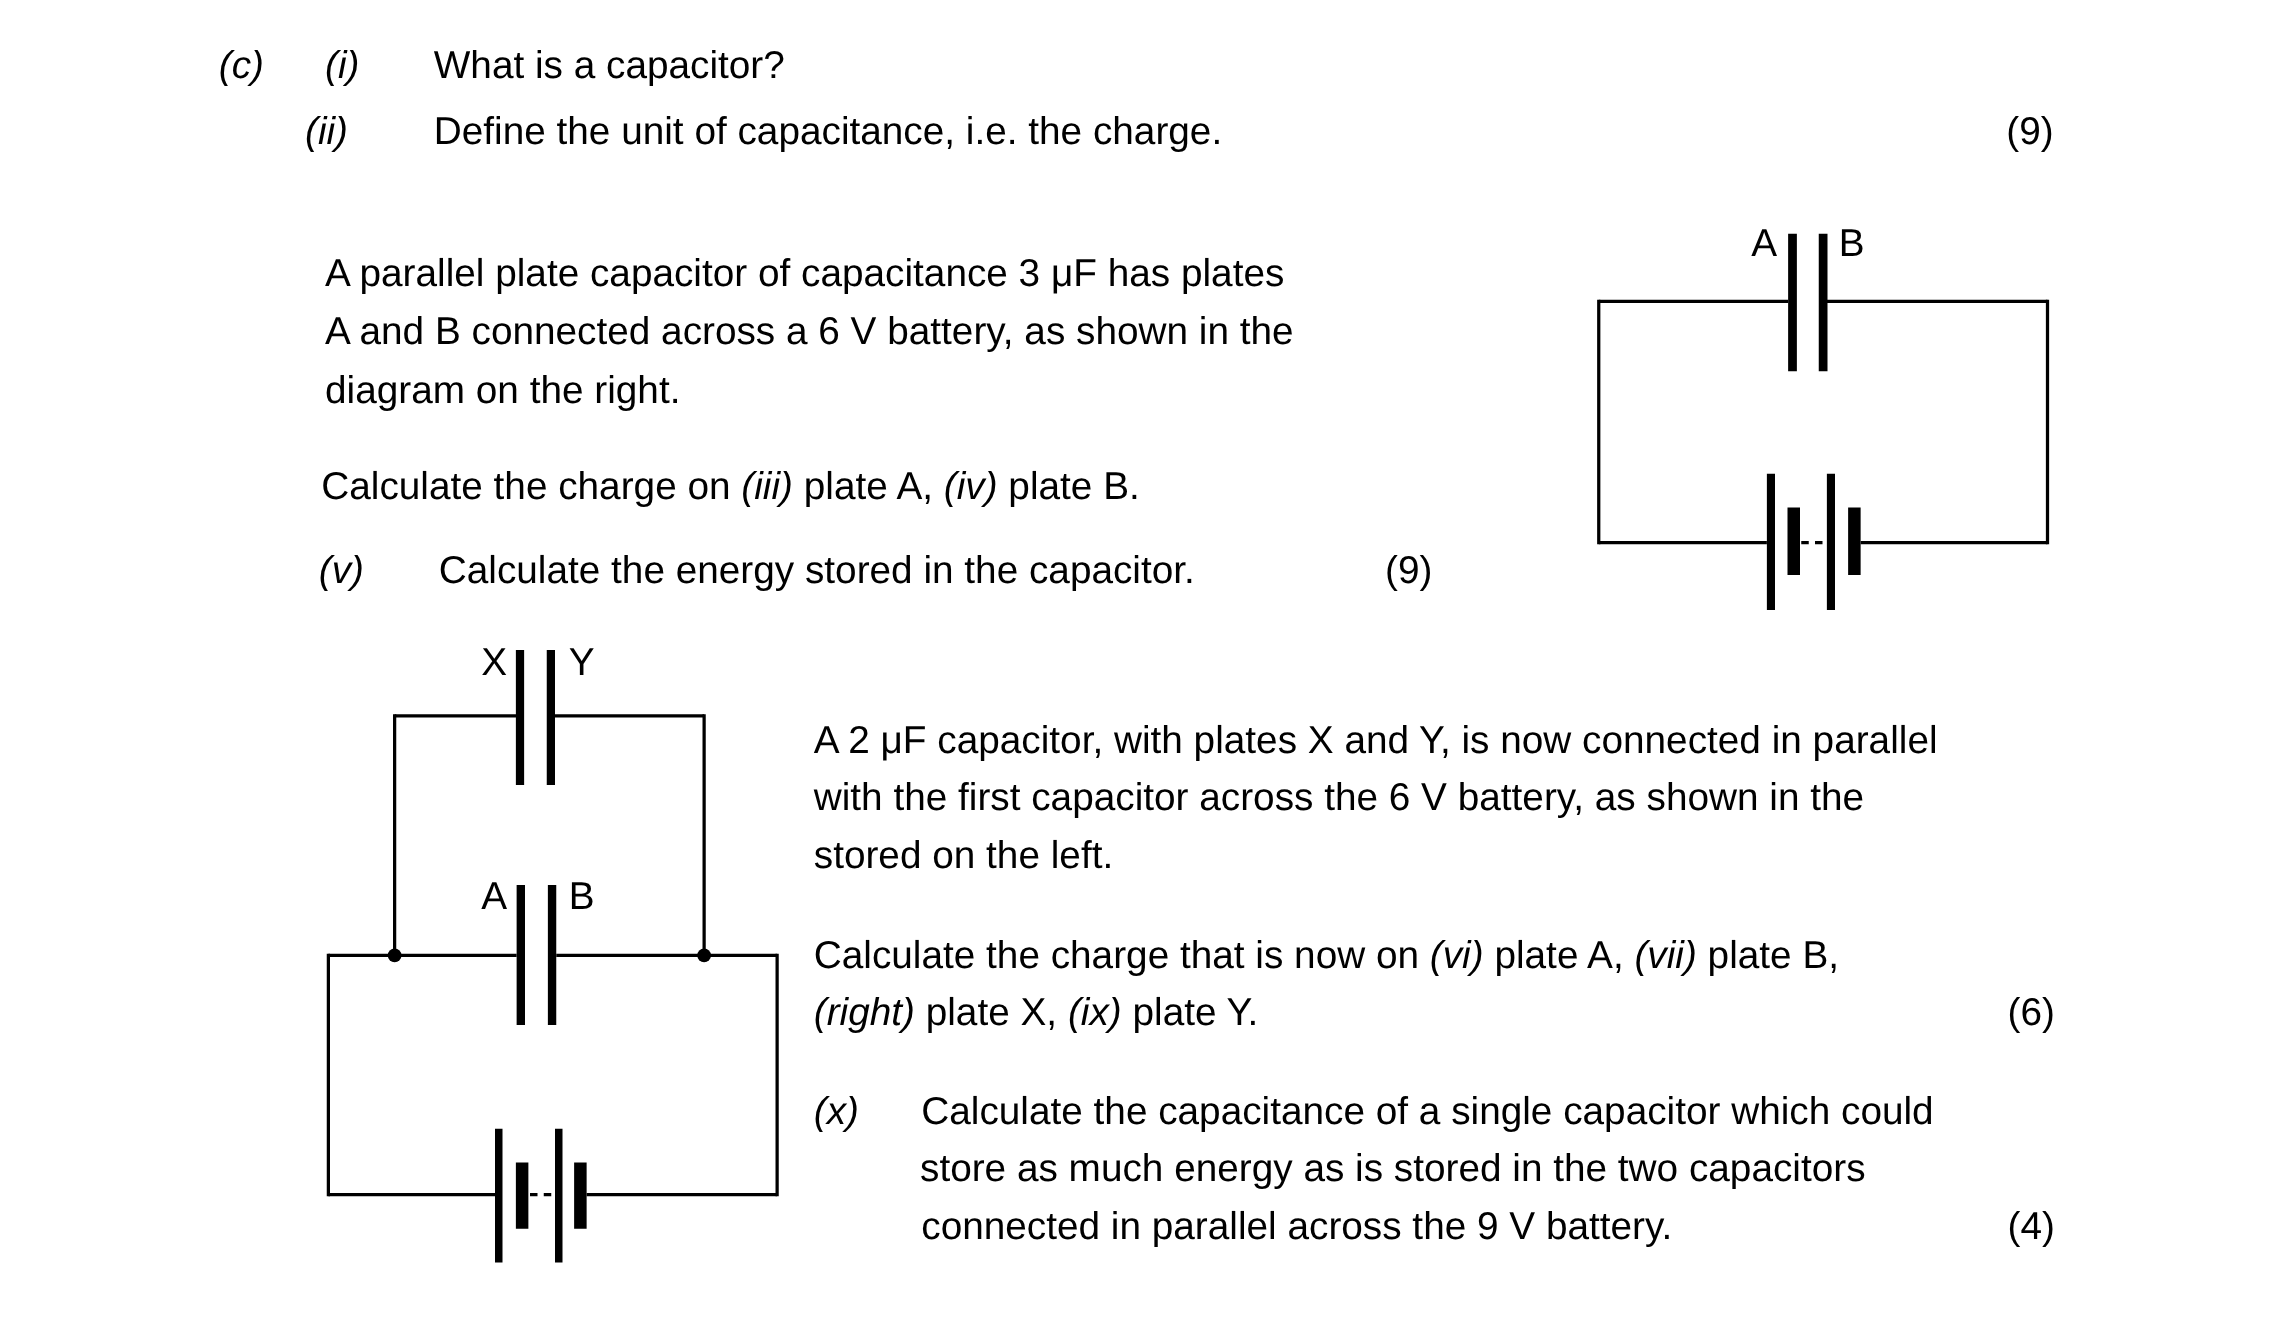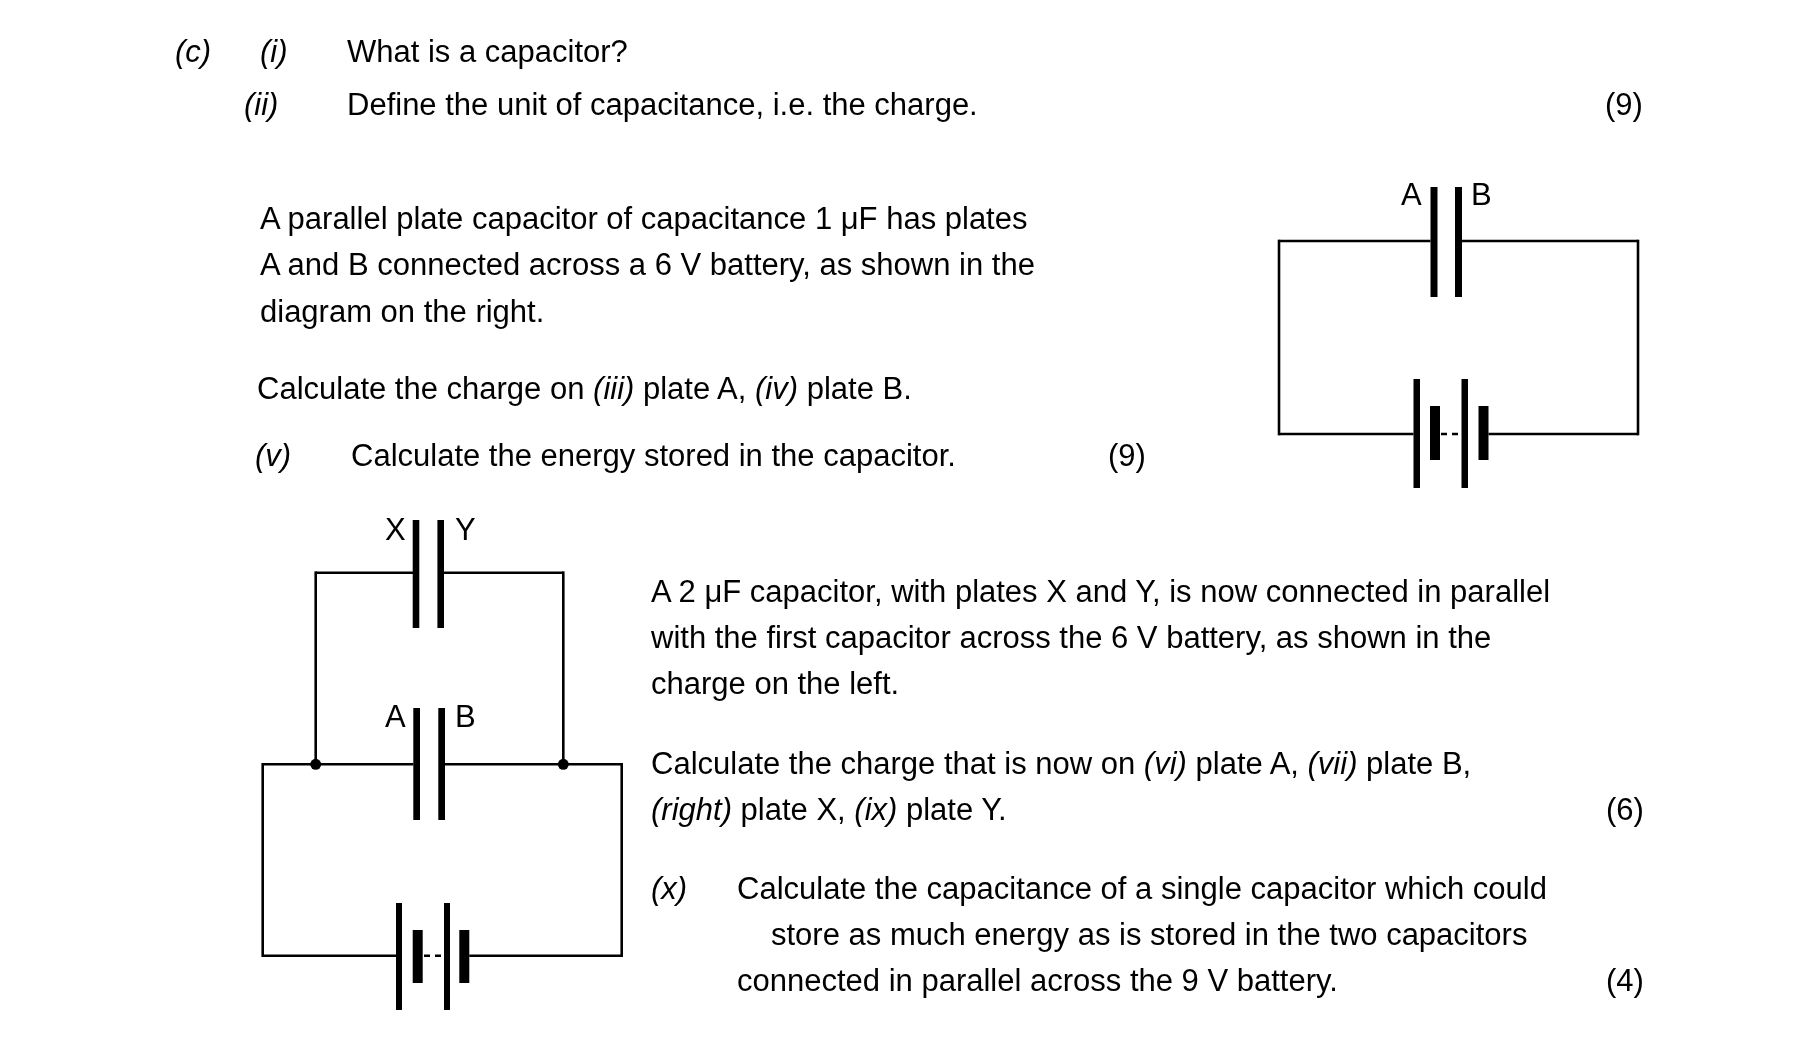--- a/index.html
+++ b/index.html
@@ -21,41 +21,41 @@
 <body>
 
 <div class="tl it" style="left:175px;top:29px">(c)</div>
 <div class="tl it" style="left:260px;top:29px">(i)</div>
 <div class="tl" style="left:347px;top:29px">What is a capacitor?</div>
 
 <div class="tl it" style="left:244px;top:82px">(ii)</div>
 <div class="tl" style="left:347px;top:82px">Define the unit of capacitance, i.e. the charge.</div>
 <div class="tl" style="left:1605px;top:82px">(9)</div>
 
-<div class="tl" style="left:260px;top:196px">A parallel plate capacitor of capacitance 1 μF has plates</div>
+<div class="tl" style="left:260px;top:196px">A parallel plate capacitor of capacitance 3 μF has plates</div>
 <div class="tl" style="left:260px;top:242px">A and B connected across a 6 V battery, as shown in the</div>
 <div class="tl" style="left:260px;top:289px">diagram on the right.</div>
 
 <div class="tl" style="left:257px;top:366px"><span>Calculate the charge on </span><span class="it">(iii)</span><span> plate A, </span><span class="it">(iv)</span><span> plate B.</span></div>
 
 <div class="tl it" style="left:255px;top:433px">(v)</div>
 <div class="tl" style="left:351px;top:433px">Calculate the energy stored in the capacitor.</div>
 <div class="tl" style="left:1108px;top:433px">(9)</div>
 
 <div class="tl" style="left:651px;top:569px">A 2 μF capacitor, with plates X and Y, is now connected in parallel</div>
 <div class="tl" style="left:651px;top:615px">with the first capacitor across the 6 V battery, as shown in the</div>
-<div class="tl" style="left:651px;top:661px">charge on the left.</div>
+<div class="tl" style="left:651px;top:661px">stored on the left.</div>
 
 <div class="tl" style="left:651px;top:741px"><span>Calculate the charge that is now on </span><span class="it">(vi)</span><span> plate A, </span><span class="it">(vii)</span><span> plate B,</span></div>
 <div class="tl" style="left:651px;top:787px"><span class="it">(right)</span><span> plate X, </span><span class="it">(ix)</span><span> plate Y.</span></div>
 <div class="tl" style="left:1606px;top:787px">(6)</div>
 
 <div class="tl it" style="left:651px;top:866px">(x)</div>
 <div class="tl" style="left:737px;top:866px">Calculate the capacitance of a single capacitor which could</div>
-<div class="tl" style="left:771px;top:912px">store as much energy as is stored in the two capacitors</div>
+<div class="tl" style="left:736px;top:912px">store as much energy as is stored in the two capacitors</div>
 <div class="tl" style="left:737px;top:958px">connected in parallel across the 9 V battery.</div>
 <div class="tl" style="left:1606px;top:958px">(4)</div>
 
 <svg class="diagram" style="left:1270px;top:175px" width="380" height="330" viewBox="0 0 380 330">
 
   <line x1="9" y1="66" x2="160.5" y2="66" stroke-width="2.6"></line>
   <line x1="191.5" y1="66" x2="368" y2="66" stroke-width="2.6"></line>
   <line x1="9" y1="64.7" x2="9" y2="260.3" stroke-width="2.6"></line>
   <line x1="368" y1="64.7" x2="368" y2="260.3" stroke-width="2.6"></line>
   <line x1="9" y1="259" x2="143.5" y2="259" stroke-width="2.6"></line>

